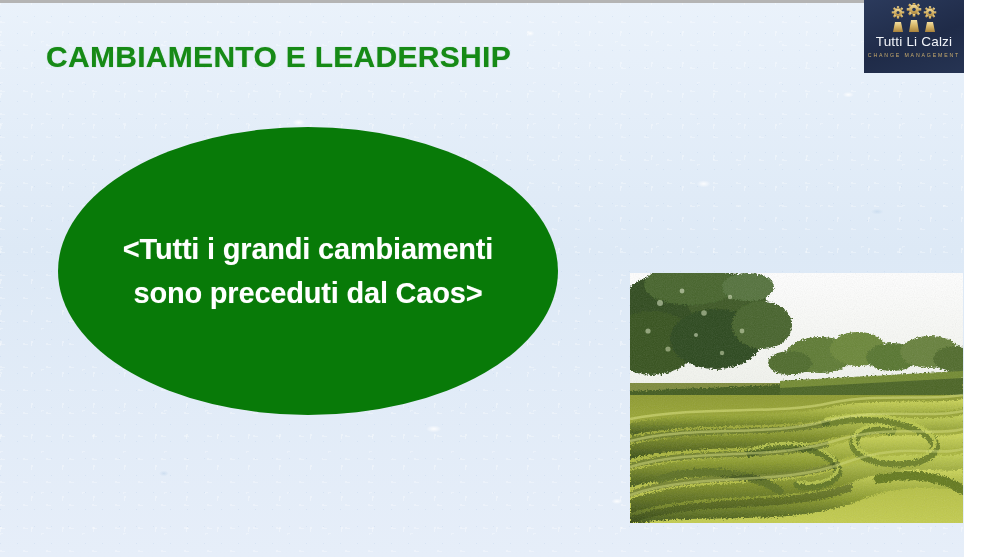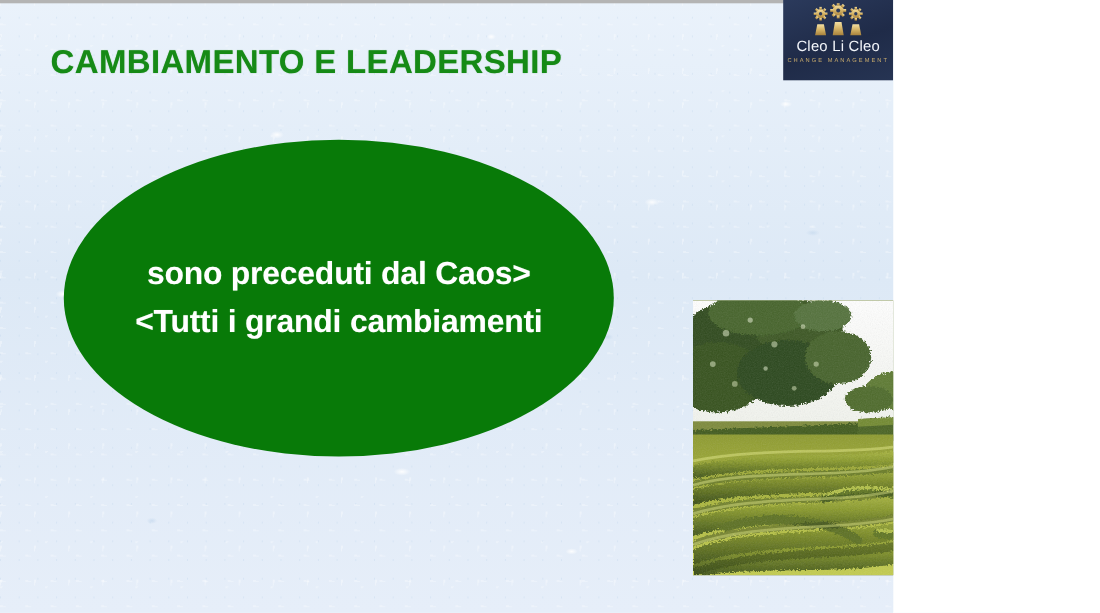--- a/index.html
+++ b/index.html
@@ -6,21 +6,21 @@
     margin: 0;
     padding: 0;
     background: #ffffff;
   }
   body {
     font-family: "Liberation Sans", sans-serif;
   }
 
   #slide {
     position: relative;
-    width: 812px;
+    width: 964px;
     height: 557px;
     overflow: hidden;
     background-color: #dfeaf6;
     box-sizing: border-box;
   }
 
   
   #slide-bg {
     position: absolute;
     inset: 0;
@@ -210,28 +210,28 @@
         </g>
         <circle r="3" fill="#2b3a5c"></circle>
       </g>
 
       <g fill="url(#gold)">
         <path d="M12 58 L16 38 L28 38 L32 58 Z"></path>
         <path d="M44 58 L48 34 L60 34 L64 58 Z"></path>
         <path d="M76 58 L80 38 L92 38 L96 58 Z"></path>
       </g>
     </svg>
-    <div id="logo-name">Cleo Li Cleo</div>
+    <div id="logo-name">Tutti Li Calzi</div>
     <div id="logo-tagline">CHANGE MANAGEMENT</div>
   </div>
 
   <div id="quote-ellipse">
     <div id="quote-text">
+      <span class="line">&lt;Tutti i grandi cambiamenti</span>
       <span class="line">sono preceduti dal Caos&gt;</span>
-      <span class="line">&lt;Tutti i grandi cambiamenti</span>
     </div>
   </div>
 
   <div id="maze-photo">
     <svg viewBox="0 0 333 250" preserveAspectRatio="none">
       <defs>
         <linearGradient id="sky" x1="0" y1="0" x2="0" y2="1">
           <stop offset="0%" stop-color="#ffffff"></stop>
           <stop offset="100%" stop-color="#f2f4ee"></stop>
         </linearGradient>

